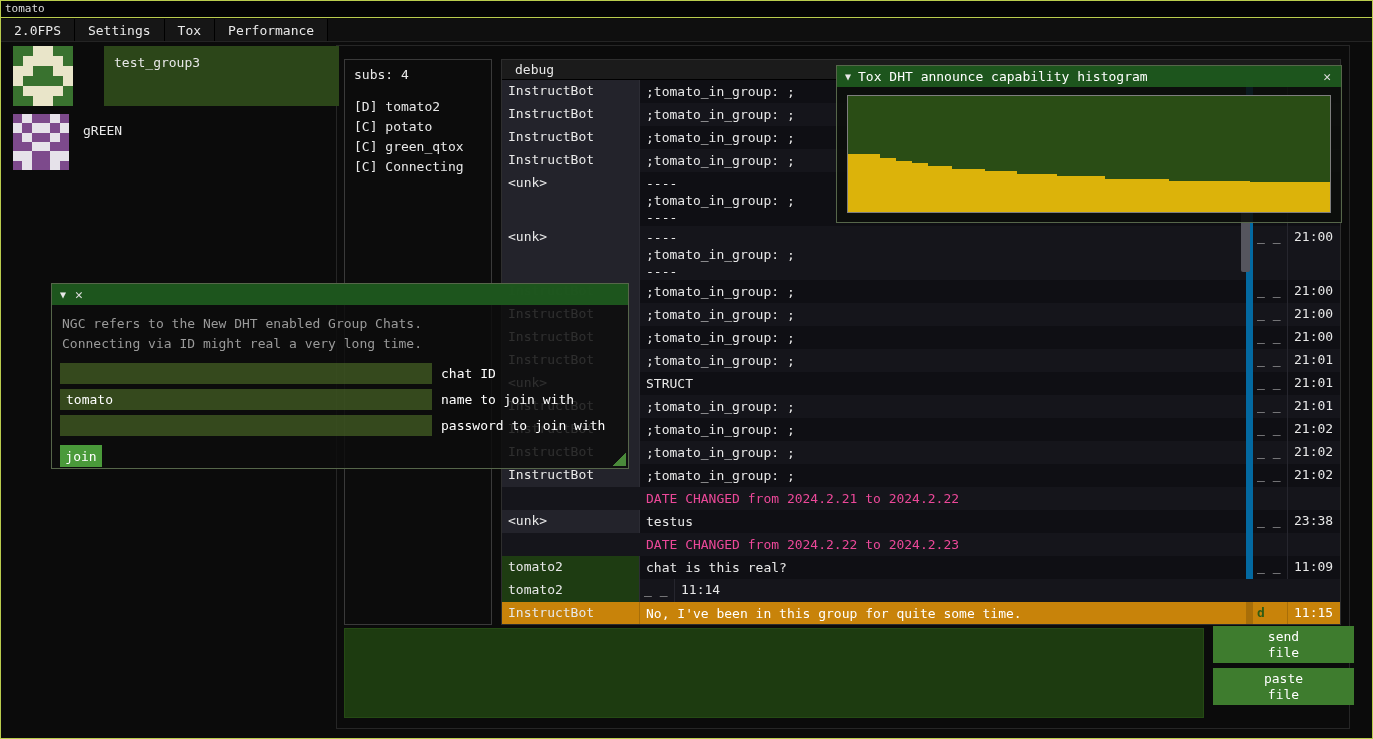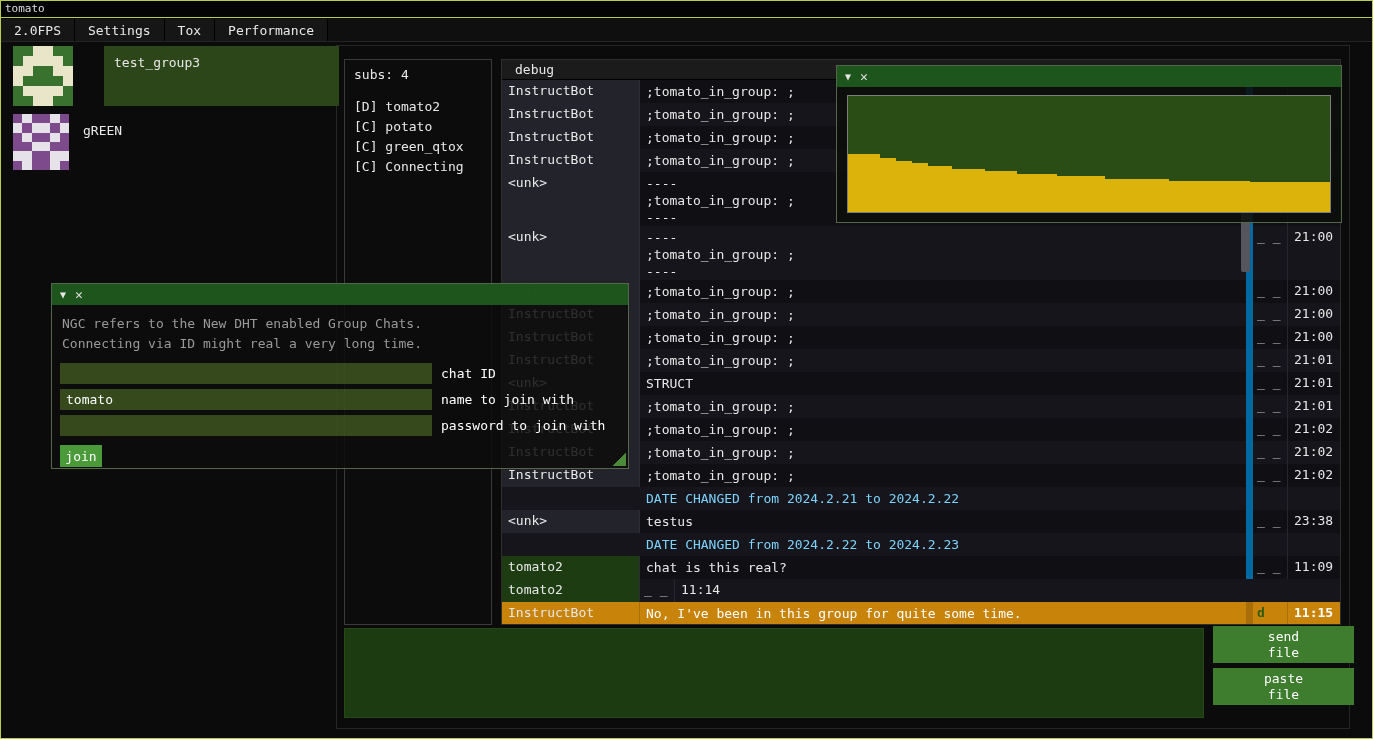--- a/index.html
+++ b/index.html
@@ -27,26 +27,26 @@
   .msg-row.tall{height:54px}
   .msg-row:nth-child(odd){background:#0f0f14}
   .msg-row:nth-child(even){background:#15151b}
   .cell{padding:3px 6px 0;overflow:hidden}
   .name-cell{width:138px;flex:none;background:#23232b;border-right:1px solid #2c2c34;white-space:nowrap}
   .text-cell{flex:1;white-space:pre-line;line-height:17px;border-right:7px solid #0369a1}
   .flags-cell{width:35px;flex:none;color:#c8c8c8;border-right:1px solid #26262e;padding-left:4px;white-space:nowrap}
   .time-cell{width:52px;flex:none;padding-left:6px;white-space:nowrap}
   .kind-self .name-cell{background:#1e3c12}
   .kind-system .name-cell{background:transparent;border-right-color:transparent}
-  .kind-system .text-cell{color:#7dd3fc}
+  .kind-system .text-cell{color:#ec4899}
   .msg-row.kind-highlight{background:#c8830a}
   .kind-highlight .name-cell{background:#c8830a;border-right-color:#a86e08}
   .kind-highlight .text-cell{color:#fff;border-right-color:#a86e08}
   .kind-highlight .flags-cell{color:#2f5c14;font-weight:bold;border-right-color:#a86e08}
-  .kind-highlight .time-cell{color:#fff;font-weight:bold}
+  .kind-highlight .time-cell{color:#fff;font-weight:normal}
   .scroll-thumb{position:absolute;left:739px;top:132px;width:9px;height:80px;background:#55555e;border-radius:2px;z-index:5}
   
   .composer-input{position:absolute;left:343px;top:627px;width:860px;height:90px;background:#1d3b10;border:1px solid #254a14;color:#fff;resize:none;font-family:inherit;font-size:13px;padding:6px}
   .file-btn{position:absolute;left:1212px;width:141px;height:37px;background:#3e7c2e;color:#fff;border:none;font-family:inherit;font-size:13px;line-height:16px;white-space:pre-line;cursor:pointer}
   .send-btn{top:625px}
   .paste-btn{top:667px}
   
   .float{position:absolute;border:1px solid #56664a;background:rgba(13,15,12,0.87)}
   .float-title{height:21px;background:rgba(30,88,30,0.96);display:flex;align-items:center;padding:0 8px;gap:7px;color:#fff;cursor:move}
   .collapse{font-size:10px;color:#e8e8e8}
@@ -318,20 +318,21 @@
 
   <textarea class="composer-input" style=""></textarea>
   <button class="file-btn send-btn">send
 file</button>
   <button class="file-btn paste-btn">paste
 file</button>
 
   <div class="float hist-win">
     <div class="float-title">
       <span class="collapse">▼</span>
+      <span class="title-text">Tox DHT announce capability histogram</span>
       <span class="close-x">✕</span>
     </div>
     <div class="plot" style="background: rgb(42, 77, 21);">
         <div class="bar" style="height: 50%; background: rgb(220, 179, 10);"></div>
         <div class="bar" style="height: 50%; background: rgb(220, 179, 10);"></div>
         <div class="bar" style="height: 50%; background: rgb(220, 179, 10);"></div>
         <div class="bar" style="height: 50%; background: rgb(220, 179, 10);"></div>
         <div class="bar" style="height: 46.5%; background: rgb(220, 179, 10);"></div>
         <div class="bar" style="height: 46.5%; background: rgb(220, 179, 10);"></div>
         <div class="bar" style="height: 44%; background: rgb(220, 179, 10);"></div>

